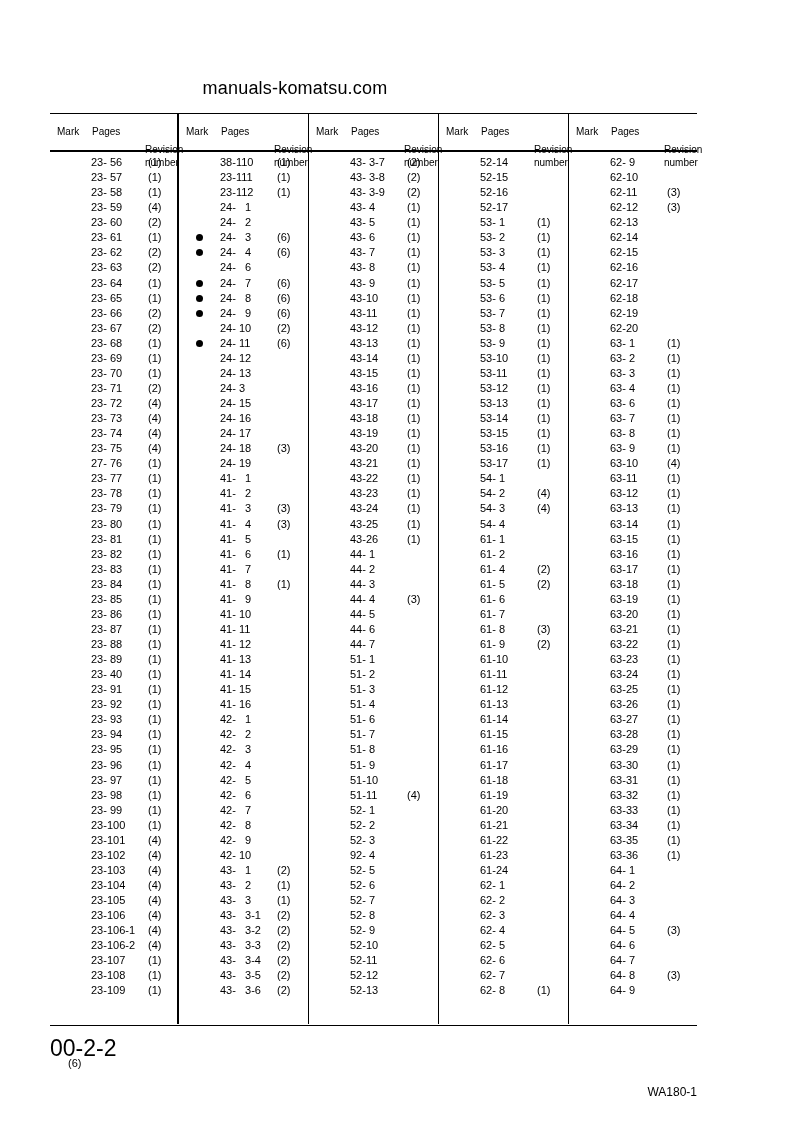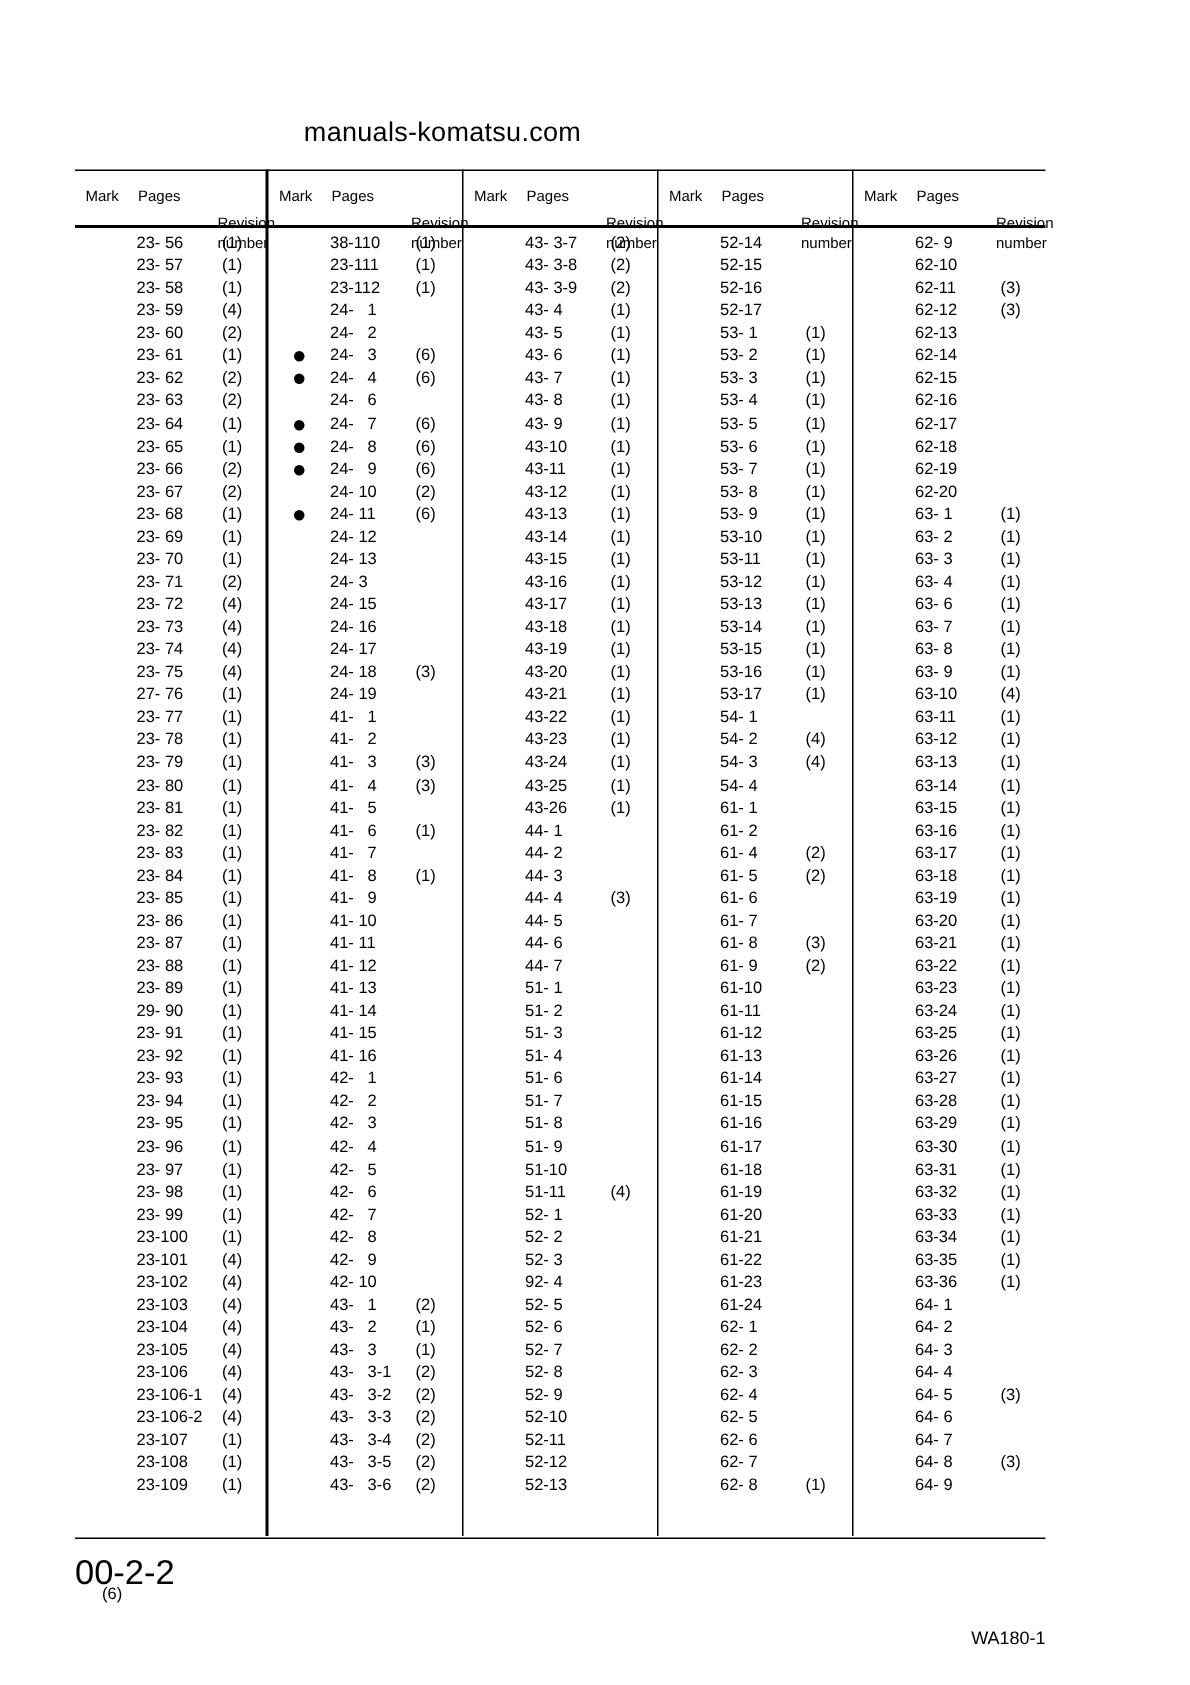--- a/index.html
+++ b/index.html
@@ -175,21 +175,21 @@
       </div>
       <div class="row">
         <span class="pg">23- 88</span>
         <span class="rev">(1)</span>
       </div>
       <div class="row">
         <span class="pg">23- 89</span>
         <span class="rev">(1)</span>
       </div>
       <div class="row">
-        <span class="pg">29- 90</span>
+        <span class="pg">23- 40</span>
         <span class="rev">(1)</span>
       </div>
       <div class="row">
         <span class="pg">23- 91</span>
         <span class="rev">(1)</span>
       </div>
       <div class="row">
         <span class="pg">23- 92</span>
         <span class="rev">(1)</span>
       </div>

